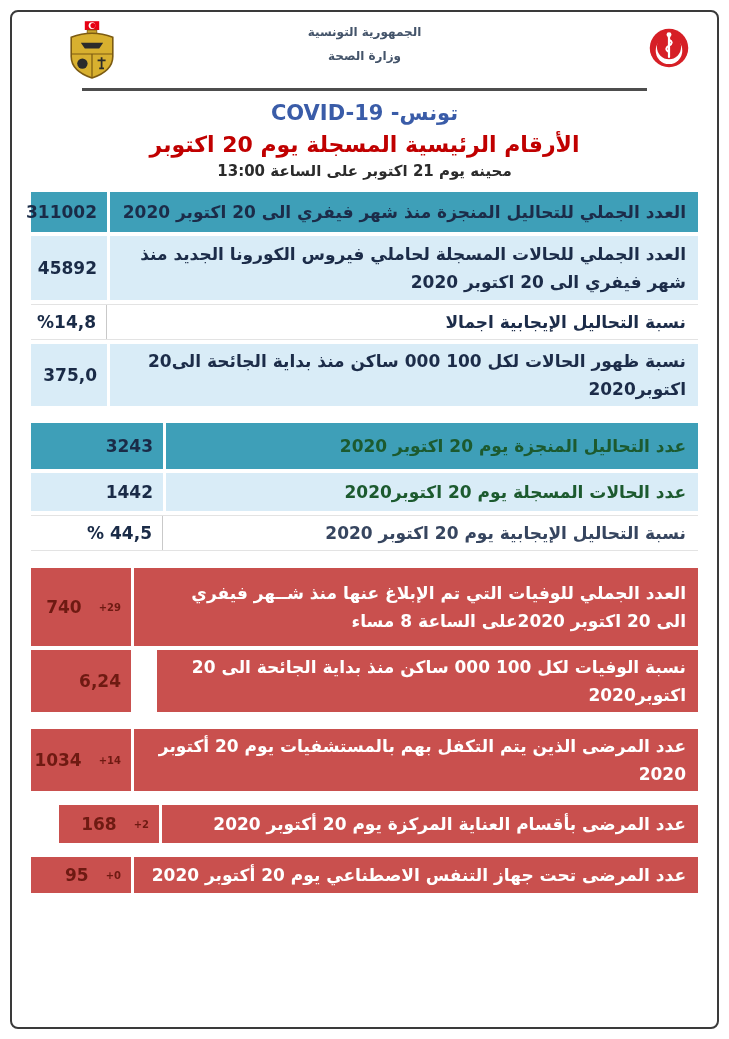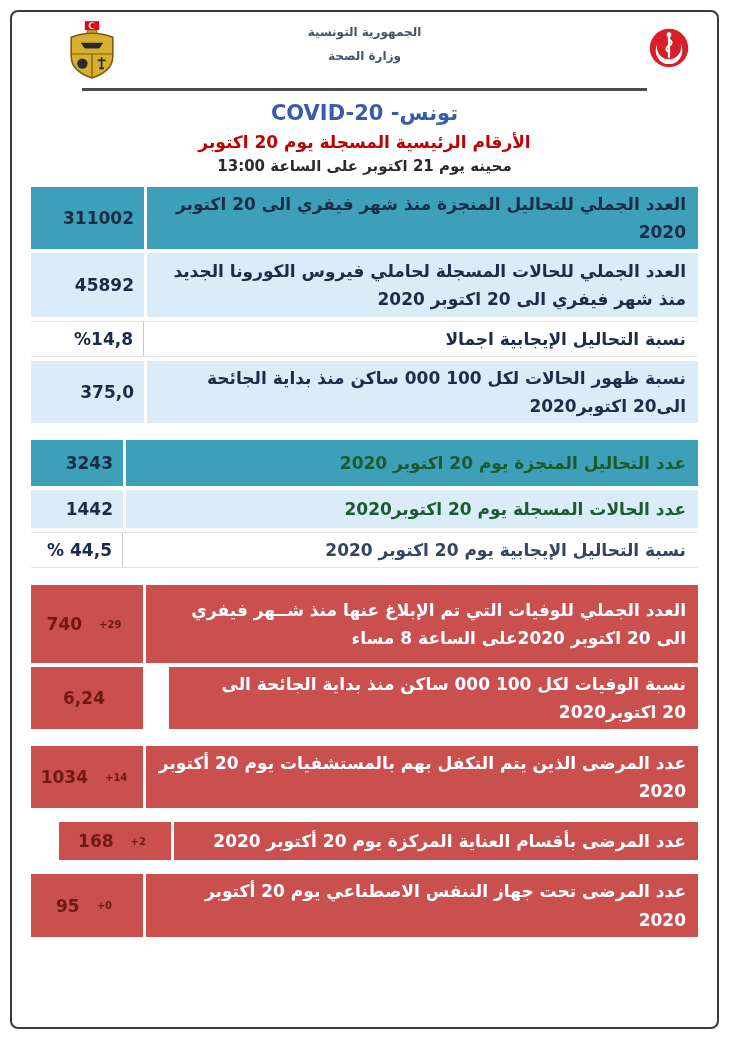--- a/index.html
+++ b/index.html
@@ -15,30 +15,30 @@
   .hdr{position:relative;height:72px;}
   .emblem{position:absolute;left:52px;top:8px;}
   .mlogo{position:absolute;right:26px;top:14px;}
   .gov{
     position:absolute;left:0;right:0;top:8px;text-align:center;
     color:#44546a;font-size:12px;font-weight:bold;line-height:2.0;direction:rtl;
   }
   .divider{width:565px;margin:4px auto 0;border-top:3px solid #4d4d4d;}
   
   .title-main{margin-top:10px;text-align:center;direction:rtl;color:#3a5ca8;font-size:21px;font-weight:bold;}
-  .title-sub{margin-top:7px;text-align:center;direction:rtl;color:#c00000;font-size:17px;font-weight:bold;}
+  .title-sub{margin-top:7px;text-align:center;direction:rtl;color:#c00000;font-size:22px;font-weight:bold;}
   .title-upd{margin-top:5px;text-align:center;direction:rtl;color:#2b2b2b;font-size:15px;font-weight:bold;}
   
   .tables{padding:12px 19px 0;}
   .sec{margin-bottom:14px;}
   .sec.gap{margin-top:17px;}
   .row{display:flex;gap:3px;margin-bottom:4px;}
   .row:last-child{margin-bottom:0;}
   .val{
-    width:113px;flex:none;display:flex;align-items:center;justify-content:flex-end;
+    width:76px;flex:none;display:flex;align-items:center;justify-content:flex-end;
     padding:2px 10px 2px 4px;box-sizing:border-box;
     font-weight:bold;font-size:17px;direction:ltr;
   }
   .val sup{font-size:10px;font-weight:bold;margin-left:17px;}
   .lbl{
     flex:1;display:flex;align-items:center;direction:rtl;text-align:right;
     padding:3px 12px;box-sizing:border-box;font-weight:bold;font-size:17px;line-height:1.65;
   }
   
   .bg-teal>div{background:#3e9fb8;}
@@ -48,23 +48,23 @@
   .bg-white{border-top:1px solid #e3e3e3;border-bottom:1px solid #e3e3e3;}
   .bg-white .val{border-right:1px solid #c9c9c9;}
   .lc-navy .lbl{color:#1c2c49;}
   .lc-green .lbl{color:#1c5a2f;}
   .lc-slate .lbl{color:#36455f;}
   .lc-white .lbl{color:#ffffff;}
   .vc-navy .val{color:#1a2b47;}
   .vc-maroon .val{color:#6e1a12;}
   
   .s1 .r1{min-height:40px;}.s1 .r2{min-height:64px;}.s1 .r3{min-height:34px;}.s1 .r4{min-height:30px;}
-  .s2 .val{width:92px;}
+  .s2 .val{width:132px;}
   .s2 .r1{min-height:46px;}.s2 .r2{min-height:38px;}.s2 .r3{min-height:30px;}
-  .s3 .val,.s4 .val,.s5 .val,.s6 .val,.s7 .val{width:112px;justify-content:center;}
+  .s3 .val,.s4 .val,.s5 .val,.s6 .val,.s7 .val{width:100px;}
   .s3 .r1{min-height:78px;}.s3 .r2{min-height:32px;gap:26px;}
   .s4 .r1{min-height:44px;}
   .s5 .r1{min-height:38px;padding-left:28px;}
   .s6 .r1{min-height:36px;}
   .s7 .r1{min-height:72px;}
   .s3 .lbl,.s7 .lbl{padding-left:30px;}
 </style>
 </head>
 <body>
 
@@ -92,21 +92,21 @@
       <circle cx="24" cy="27" r="14.5" fill="#ffffff"></circle>
       <circle cx="24" cy="23" r="13.2" fill="#d61f26"></circle>
       <rect x="22.8" y="11" width="2.4" height="24" rx="1.2" fill="#ffffff"></rect>
       <path d="M24 15 q6 3 0 6.5 q-6 3.5 0 7" stroke="#ffffff" stroke-width="2.2" fill="none"></path>
       <circle cx="24" cy="9.5" r="2.7" fill="#ffffff"></circle>
     </svg>
   </div>
 
   <div class="divider"></div>
 
-  <div class="title-main">تونس- COVID-20</div>
+  <div class="title-main">تونس- COVID-19</div>
   <div class="title-sub">الأرقام الرئيسية المسجلة يوم 20 اكتوبر</div>
   <div class="title-upd">محينه يوم 21 اكتوبر على الساعة 13:00</div>
 
   <div class="tables">
 
     <div class="sec s1">
       <div class="row r1 bg-teal lc-navy vc-navy">
         <div class="val">311002</div>
         <div class="lbl">العدد الجملي للتحاليل المنجزة منذ شهر فيفري الى 20 اكتوبر 2020</div>
       </div>

